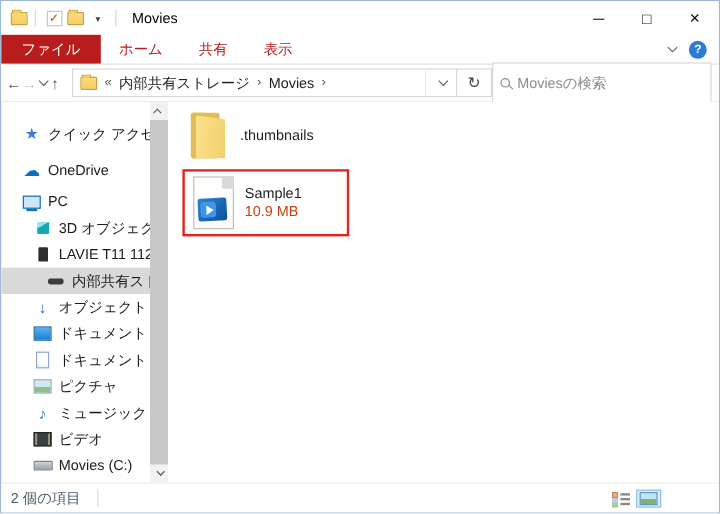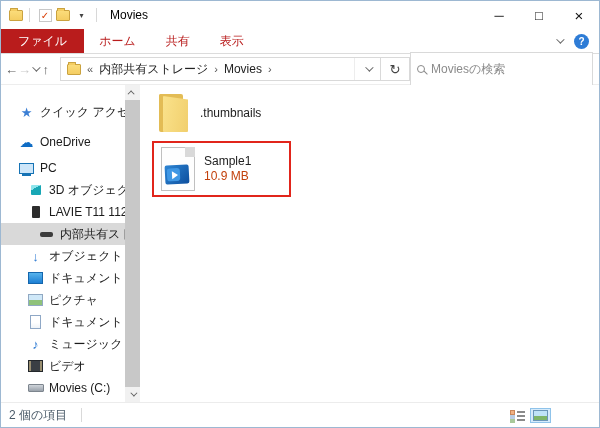--- a/index.html
+++ b/index.html
@@ -209,26 +209,26 @@
         </div>
       <div class="side-item lvl1">
           <span class="ic ic-download"></span>
           <span>オブジェクト</span>
         </div>
       <div class="side-item lvl1">
           <span class="ic ic-desktop"></span>
           <span>ドキュメント</span>
         </div>
       <div class="side-item lvl1">
+          <span class="ic ic-document"></span>
+          <span>ドキュメント</span>
+        </div>
+      <div class="side-item lvl1">
           <span class="ic ic-pictures"></span>
           <span>ピクチャ</span>
-        </div>
-      <div class="side-item lvl1">
-          <span class="ic ic-document"></span>
-          <span>ドキュメント</span>
         </div>
       <div class="side-item lvl1">
           <span class="ic ic-music"></span>
           <span>ミュージック</span>
         </div>
       <div class="side-item lvl1">
           <span class="ic ic-videos"></span>
           <span>ビデオ</span>
         </div>
       <div class="side-item lvl1">

